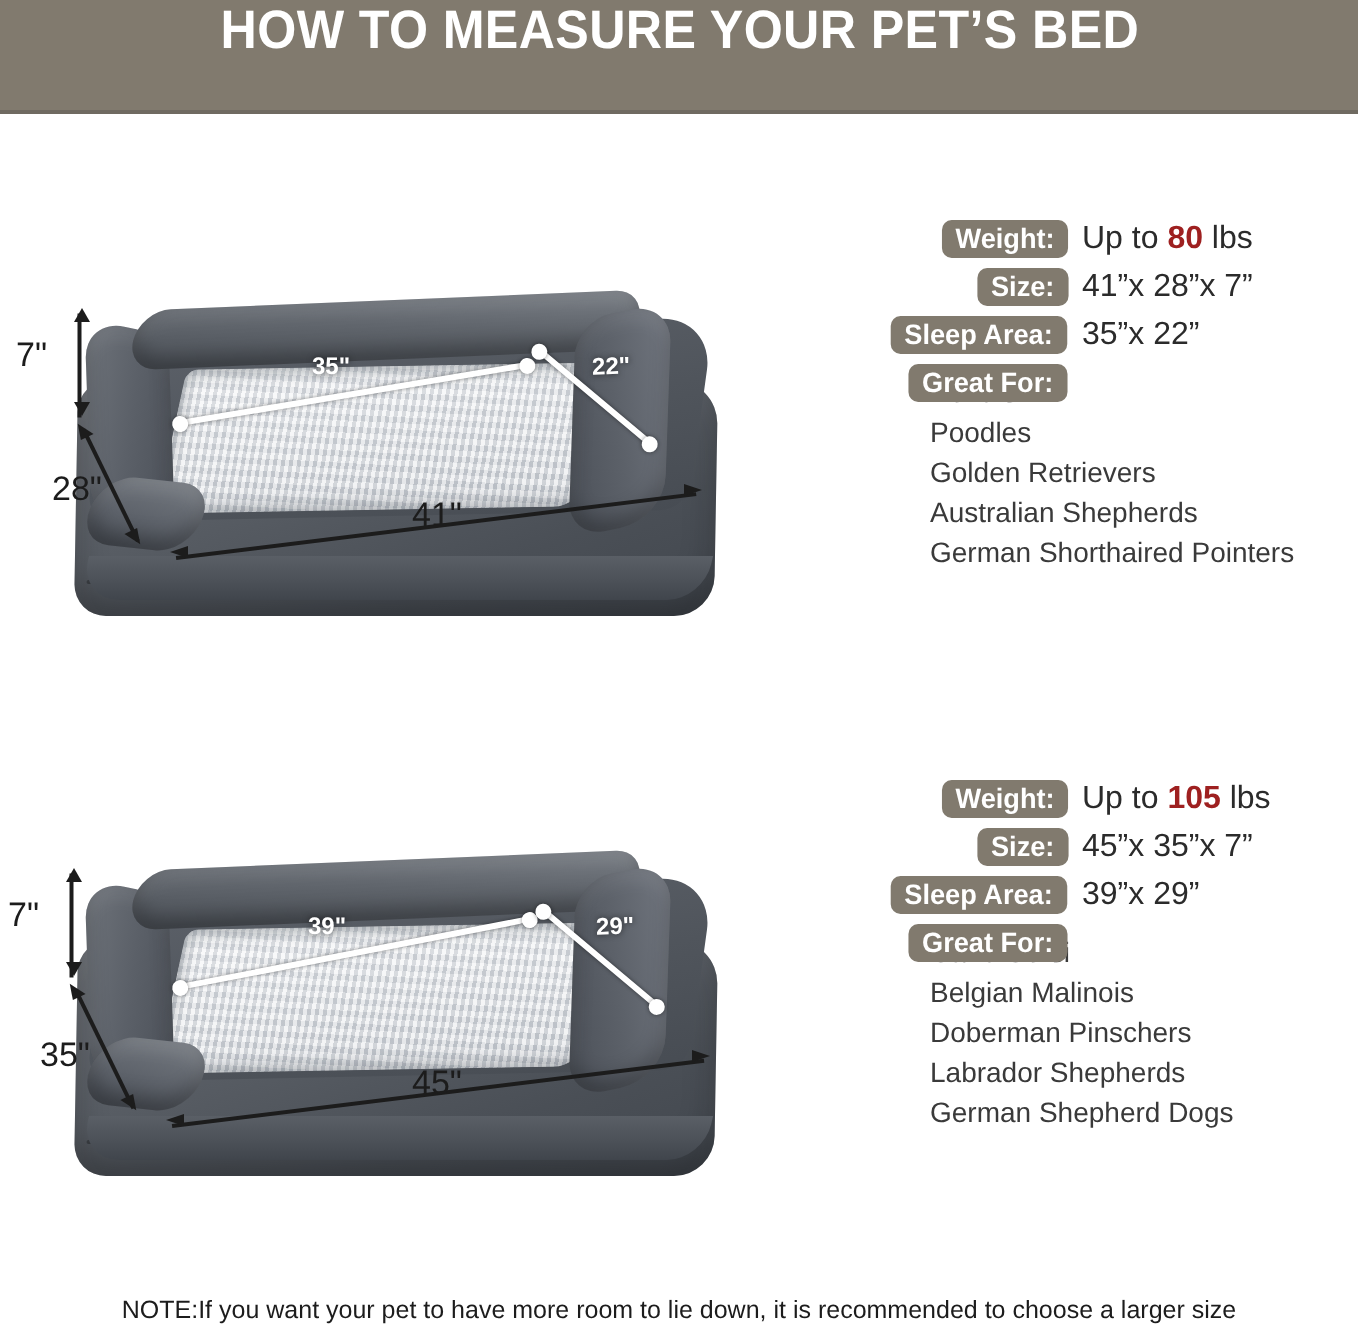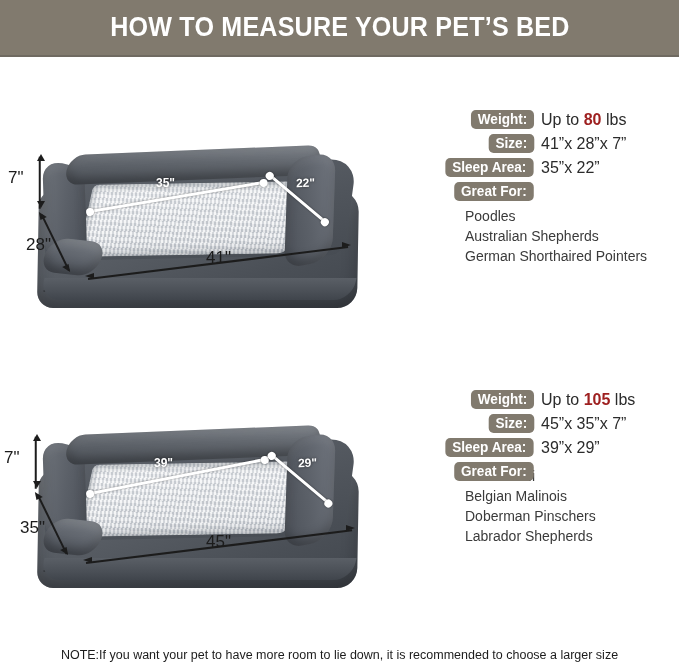--- a/index.html
+++ b/index.html
@@ -18,21 +18,20 @@
 
   
   .banner {
     position: absolute;
     left: 0; top: 0;
     width: 679px;
     height: 57px;
     background: #817a6e;
     border-bottom: 2px solid #6f6a61;
     display: flex;
-    align-items: center;
     justify-content: center;
     box-sizing: border-box;
   }
   .banner-title {
     color: #ffffff;
     font-size: 27px;
     font-weight: bold;
     letter-spacing: 0.2px;
     transform: scaleX(0.93);
     white-space: nowrap;
@@ -360,20 +359,21 @@
     <div class="spec-row">
       <div class="spec-label-cell">
         <span class="spec-label">Great For:</span>
       </div>
       <div class="spec-value"></div>
     </div>
 
     <div class="breed-list">
       <div class="breed-item">Boxers</div>
       <div class="breed-item">Poodles</div>
+      <div class="breed-item">Golden Retrievers</div>
       <div class="breed-item">Australian Shepherds</div>
       <div class="breed-item">German Shorthaired Pointers</div>
     </div>
   </div>
 </div>
 
 <div class="product-block" id="block-1">
 
   <div class="bed-figure">
     <div class="bed-stage">
@@ -442,17 +442,18 @@
         <span class="spec-label">Great For:</span>
       </div>
       <div class="spec-value"></div>
     </div>
 
     <div class="breed-list">
       <div class="breed-item">Cane Corsi</div>
       <div class="breed-item">Belgian Malinois</div>
       <div class="breed-item">Doberman Pinschers</div>
       <div class="breed-item">Labrador Shepherds</div>
+      <div class="breed-item">German Shepherd Dogs</div>
     </div>
   </div>
 </div>
 
 <div class="footer-note">NOTE:If you want your pet to have more room to lie down, it is recommended to choose a larger size</div>
 
 </body></html>

